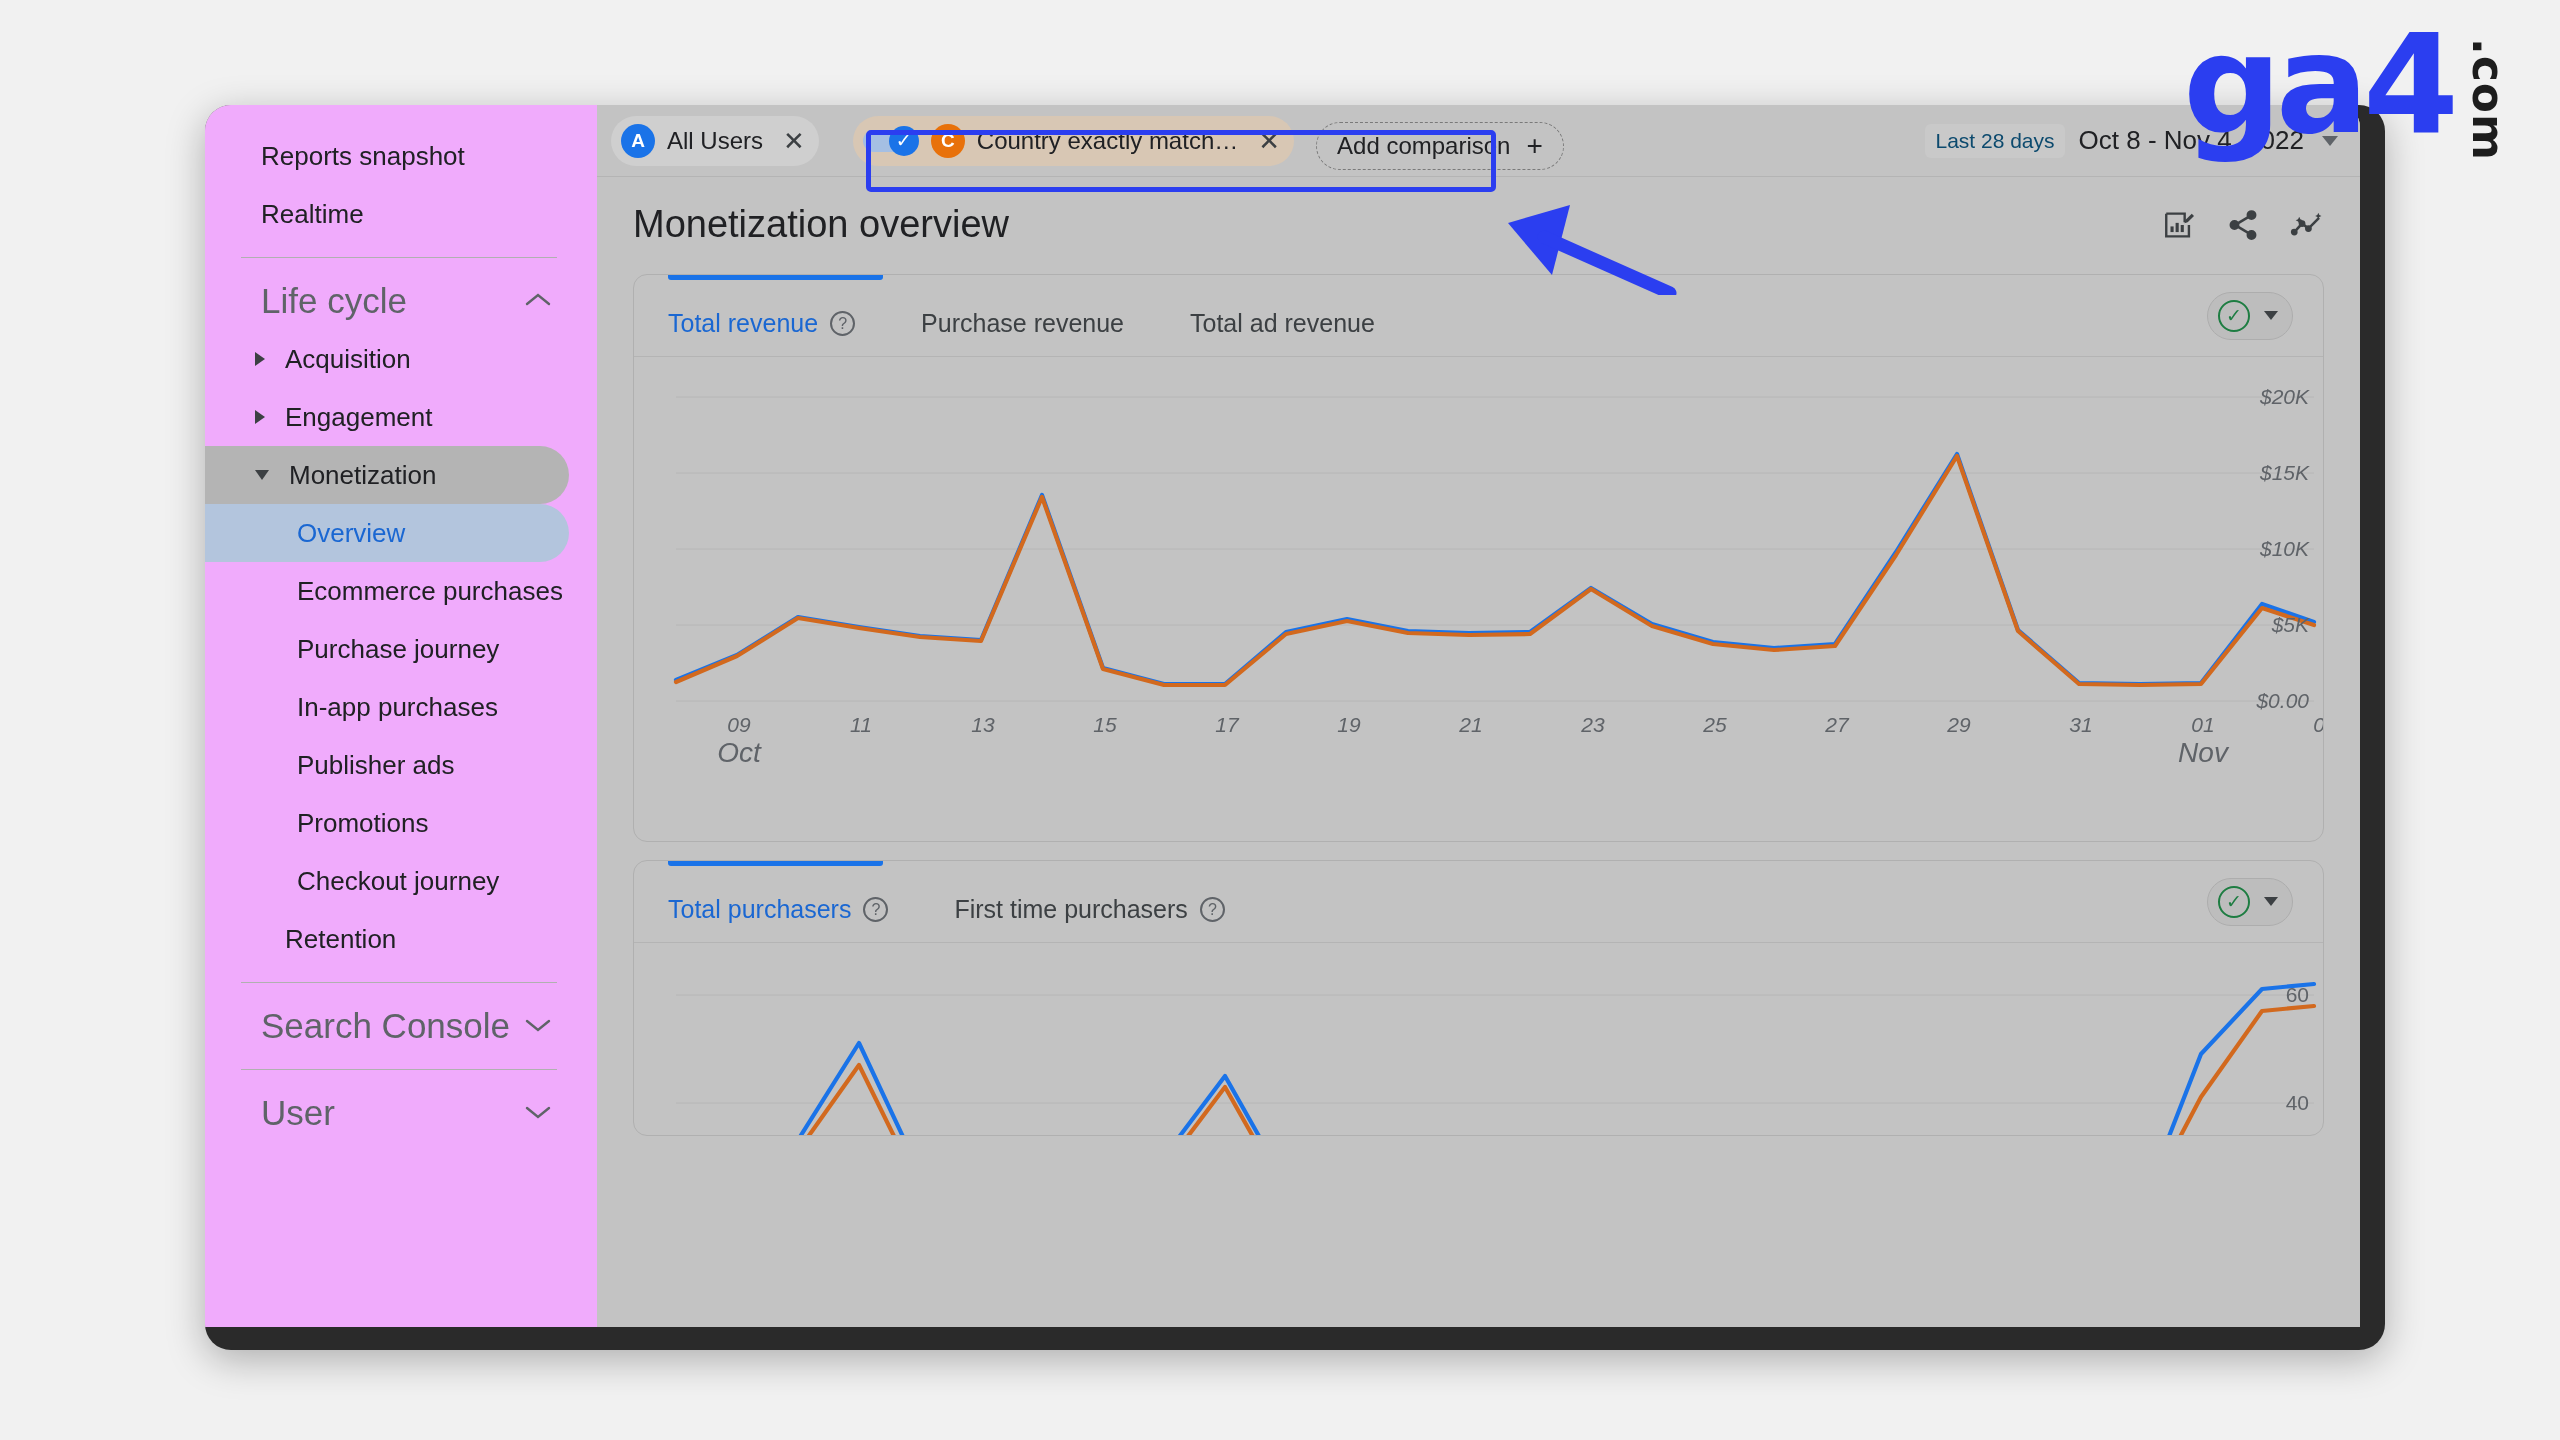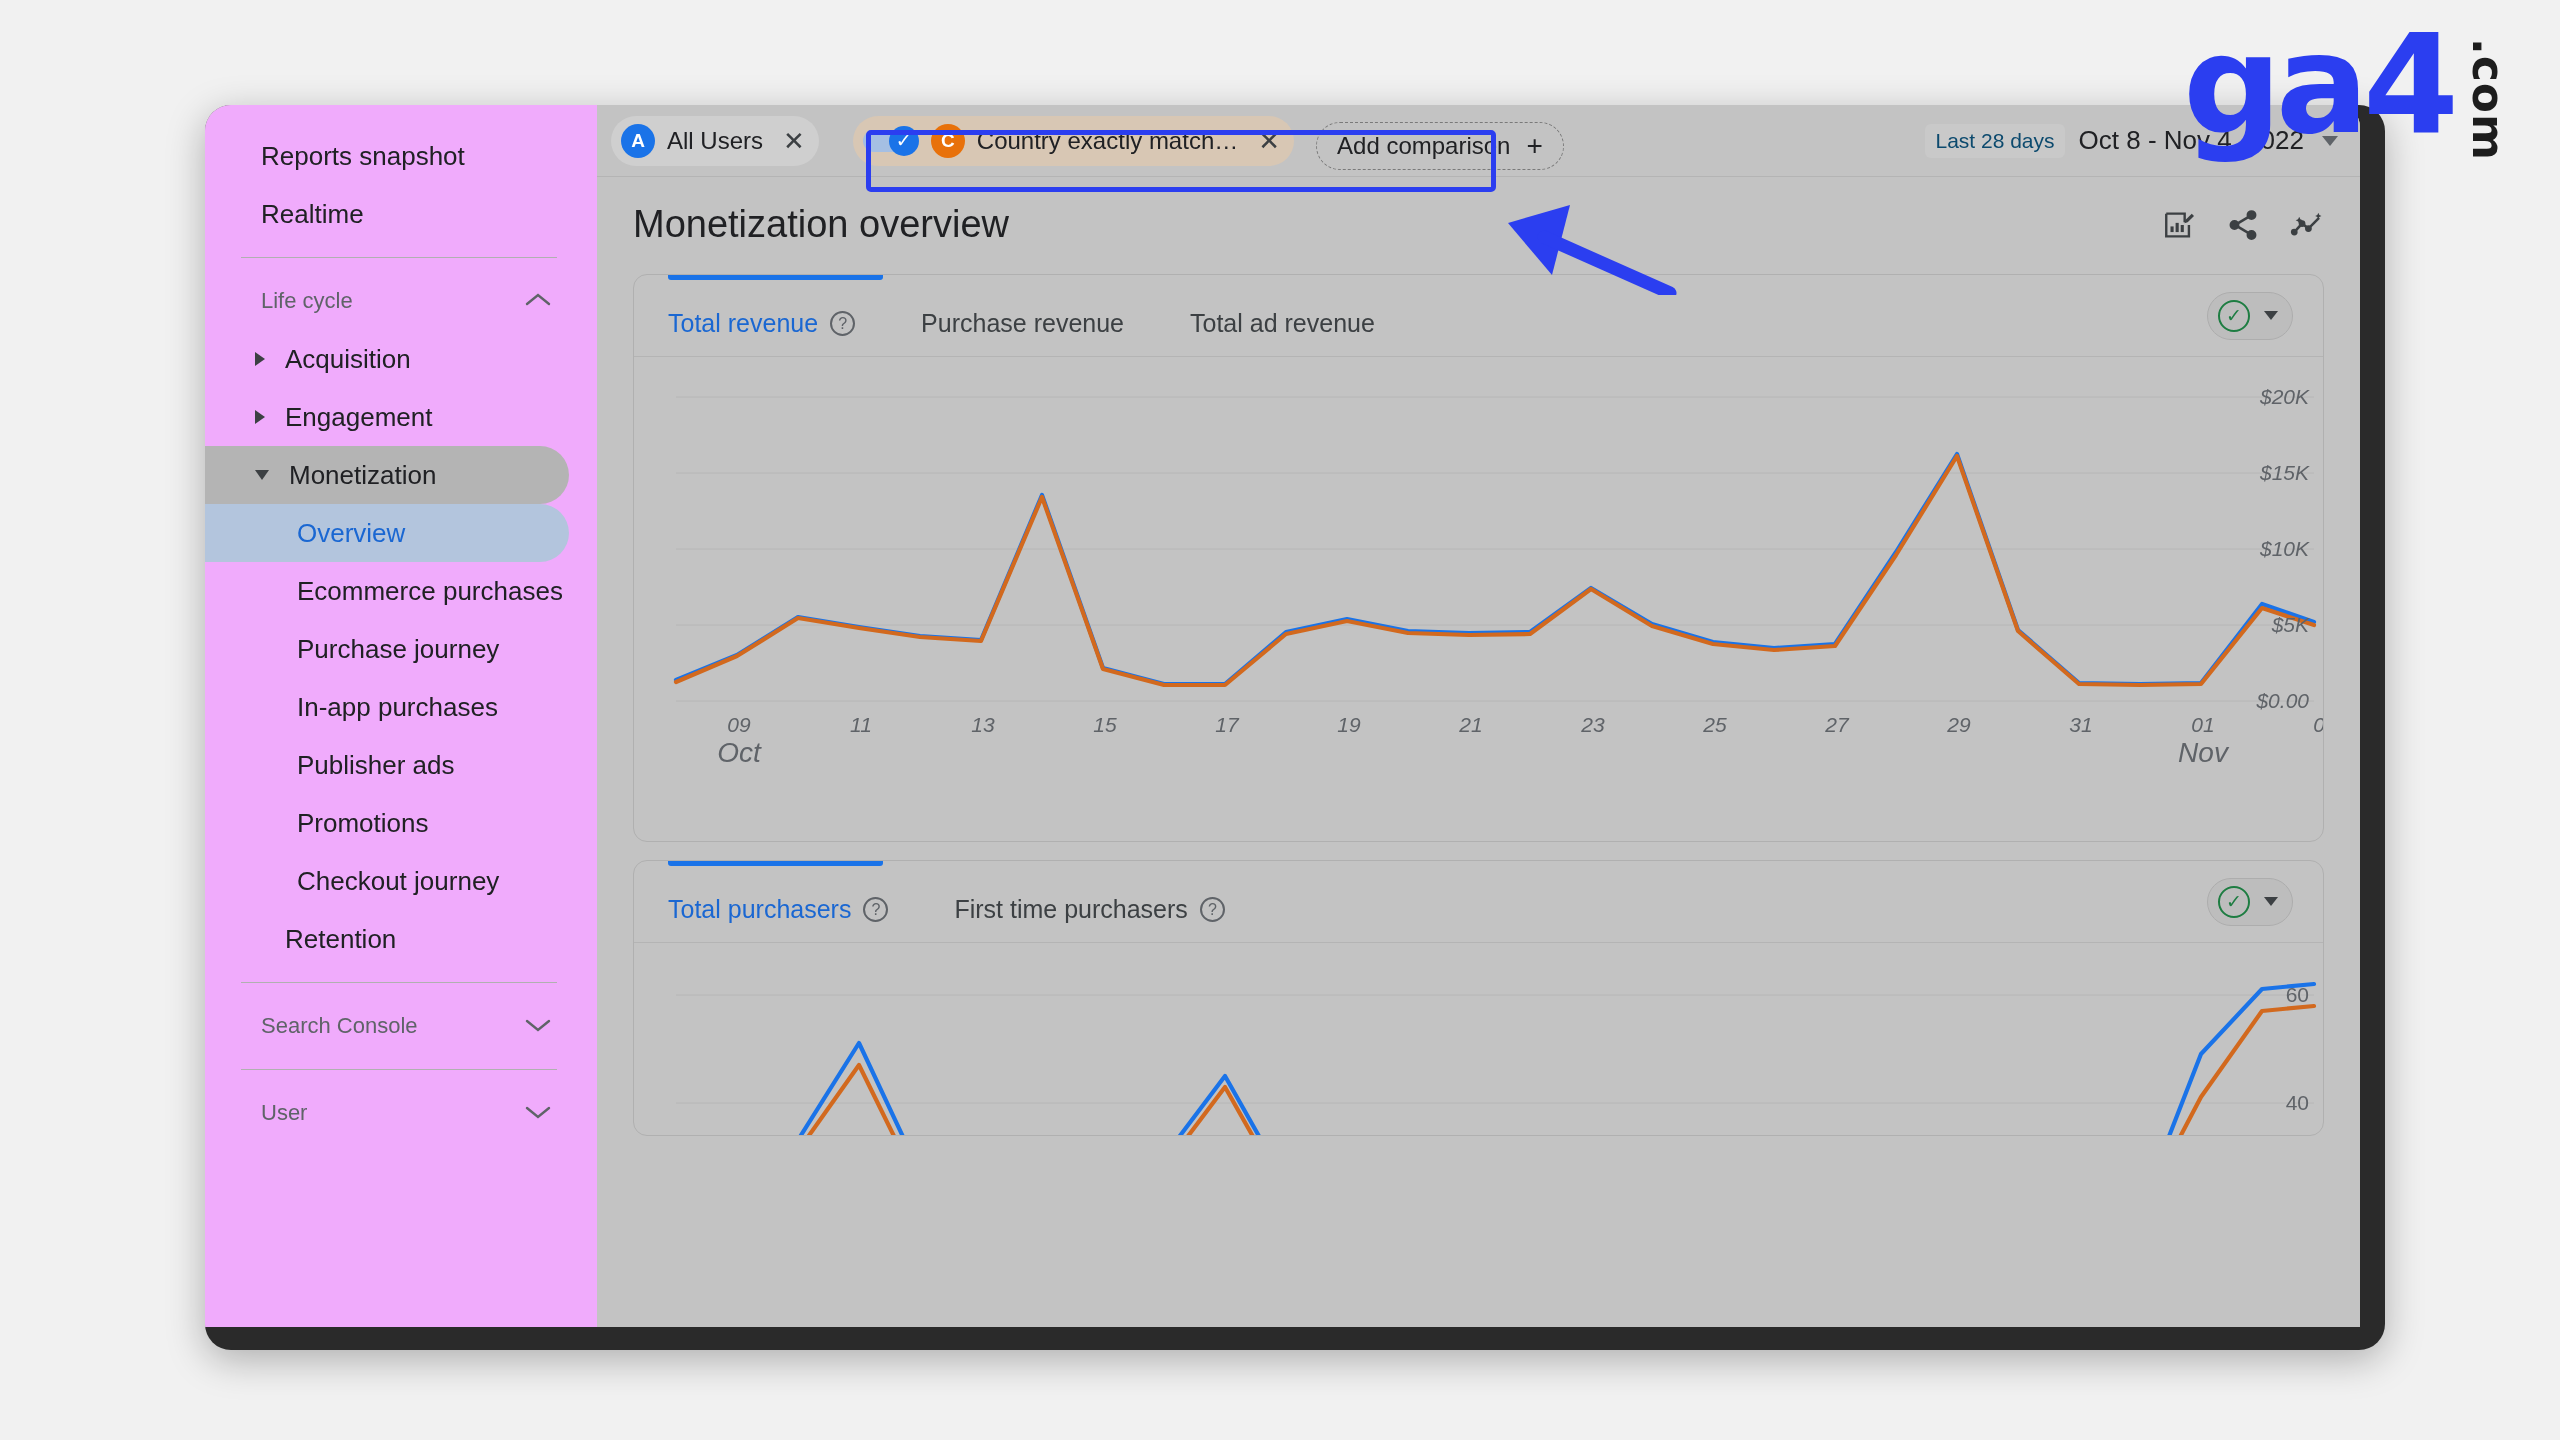--- a/index.html
+++ b/index.html
@@ -64,21 +64,21 @@
     width: 0; height: 0;
     border-top: 10px solid #3c4043;
     border-left: 7px solid transparent;
     border-right: 7px solid transparent;
     margin-right: 20px;
     flex: 0 0 14px;
   }
   .caret-spacer { width: 10px; margin-right: 20px; flex: 0 0 10px; }
   .nav-section-label {
     color: #5f6368;
-    font-size: 22px;
+    font-size: 35px;
   }
   .nav-item.selected {
     background: #b3c5dd;
     color: #1a67d2;
   }
   .nav-item.group-open { background: #b4b4b4; }
   .sidebar-divider {
     height: 1px;
     background: #b0b0b0;
     margin: 14px 40px 14px 36px;

